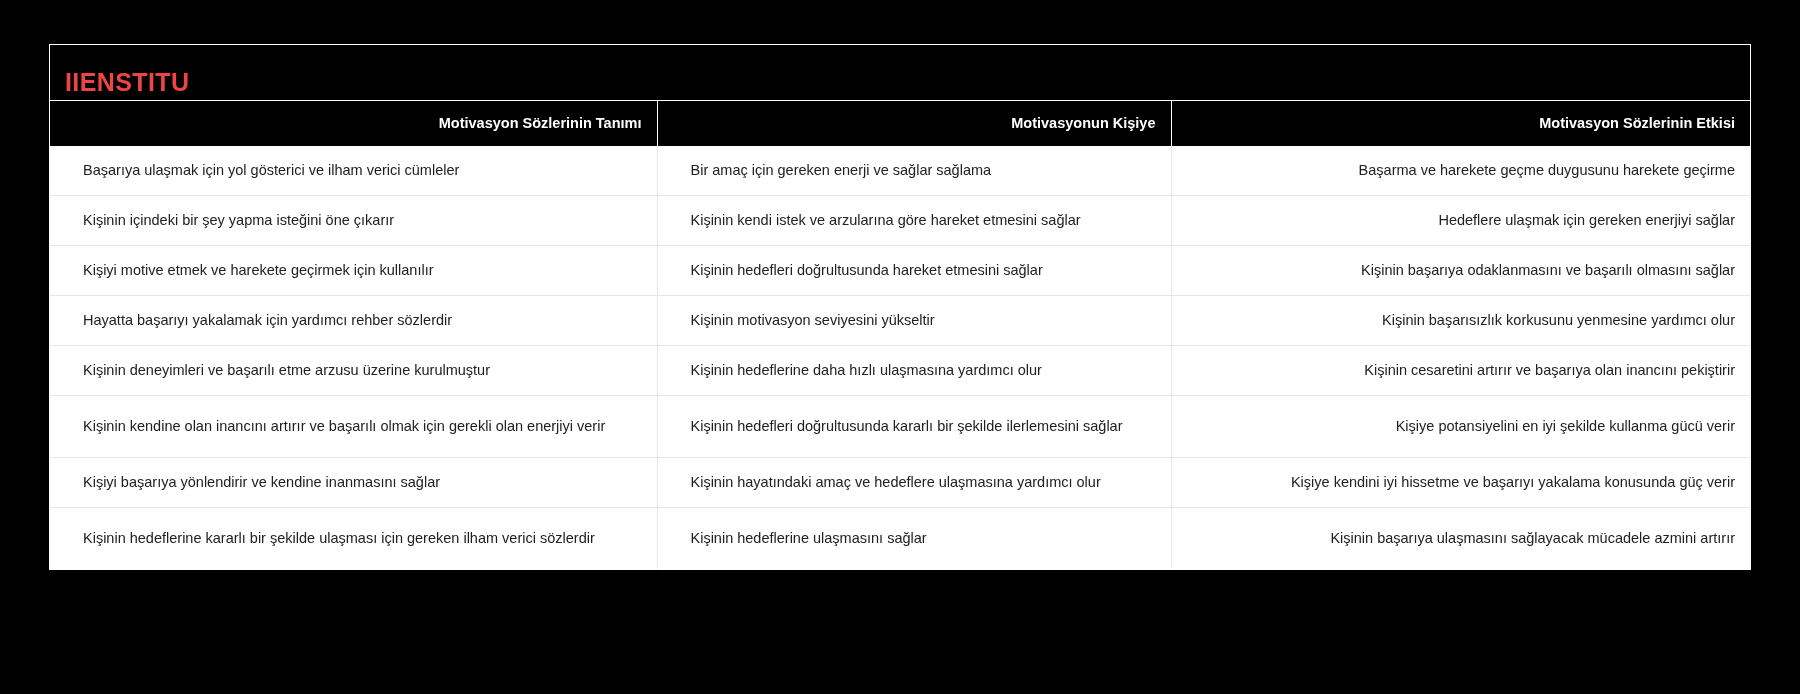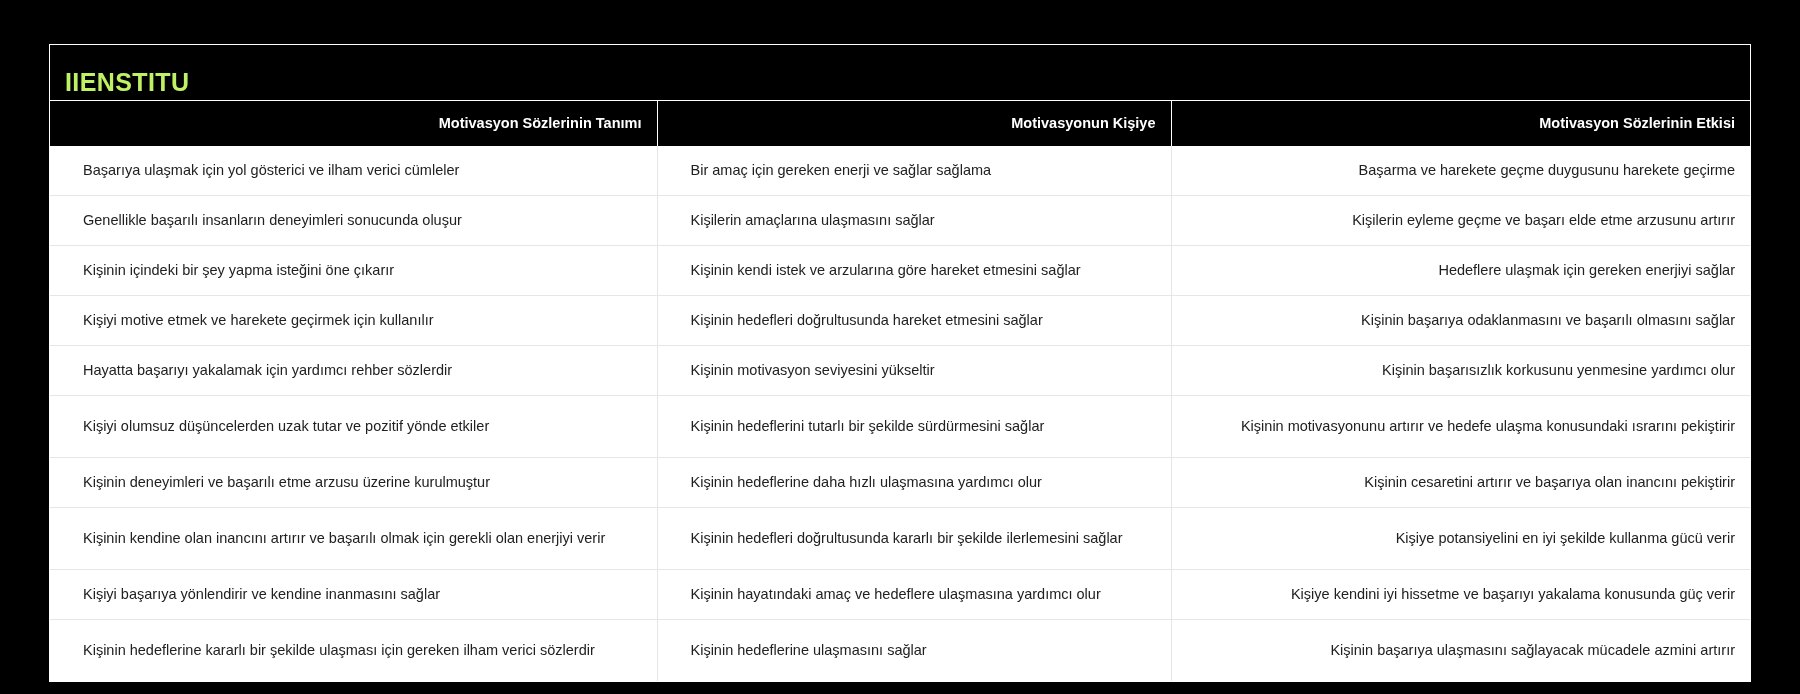--- a/index.html
+++ b/index.html
@@ -34,21 +34,21 @@
   
   .brand-bar {
     height: 56px;
     background: #000000;
     display: flex;
     align-items: center;
     padding: 0 0 0 15px;
     border-bottom: 1px solid #ffffff;
   }
   .brand-logo {
-    color: #bef264;
+    color: #ef4444;
     font-size: 25px;
     font-weight: bold;
     letter-spacing: 0.4px;
     line-height: 1;
     font-family: "Liberation Sans", sans-serif;
     margin-top: 20px;
   }
 
   
   table.data-table {
@@ -117,43 +117,33 @@
           <th>Motivasyon Sözlerinin Etkisi</th>
         </tr>
       </thead>
       <tbody>
         <tr>
           <td>Başarıya ulaşmak için yol gösterici ve ilham verici cümleler</td>
           <td>Bir amaç için gereken enerji ve sağlar sağlama</td>
           <td>Başarma ve harekete geçme duygusunu harekete geçirme</td>
         </tr>
         <tr>
-          <td>Genellikle başarılı insanların deneyimleri sonucunda oluşur</td>
-          <td>Kişilerin amaçlarına ulaşmasını sağlar</td>
-          <td>Kişilerin eyleme geçme ve başarı elde etme arzusunu artırır</td>
-        </tr>
-        <tr>
           <td>Kişinin içindeki bir şey yapma isteğini öne çıkarır</td>
           <td>Kişinin kendi istek ve arzularına göre hareket etmesini sağlar</td>
           <td>Hedeflere ulaşmak için gereken enerjiyi sağlar</td>
         </tr>
         <tr>
           <td>Kişiyi motive etmek ve harekete geçirmek için kullanılır</td>
           <td>Kişinin hedefleri doğrultusunda hareket etmesini sağlar</td>
           <td>Kişinin başarıya odaklanmasını ve başarılı olmasını sağlar</td>
         </tr>
         <tr>
           <td>Hayatta başarıyı yakalamak için yardımcı rehber sözlerdir</td>
           <td>Kişinin motivasyon seviyesini yükseltir</td>
           <td>Kişinin başarısızlık korkusunu yenmesine yardımcı olur</td>
-        </tr>
-        <tr class="tall">
-          <td>Kişiyi olumsuz düşüncelerden uzak tutar ve pozitif yönde etkiler</td>
-          <td>Kişinin hedeflerini tutarlı bir şekilde sürdürmesini sağlar</td>
-          <td>Kişinin motivasyonunu artırır ve hedefe ulaşma konusundaki ısrarını pekiştirir</td>
         </tr>
         <tr>
           <td>Kişinin deneyimleri ve başarılı etme arzusu üzerine kurulmuştur</td>
           <td>Kişinin hedeflerine daha hızlı ulaşmasına yardımcı olur</td>
           <td>Kişinin cesaretini artırır ve başarıya olan inancını pekiştirir</td>
         </tr>
         <tr class="tall">
           <td>Kişinin kendine olan inancını artırır ve başarılı olmak için gerekli olan enerjiyi verir</td>
           <td>Kişinin hedefleri doğrultusunda kararlı bir şekilde ilerlemesini sağlar</td>
           <td>Kişiye potansiyelini en iyi şekilde kullanma gücü verir</td>

